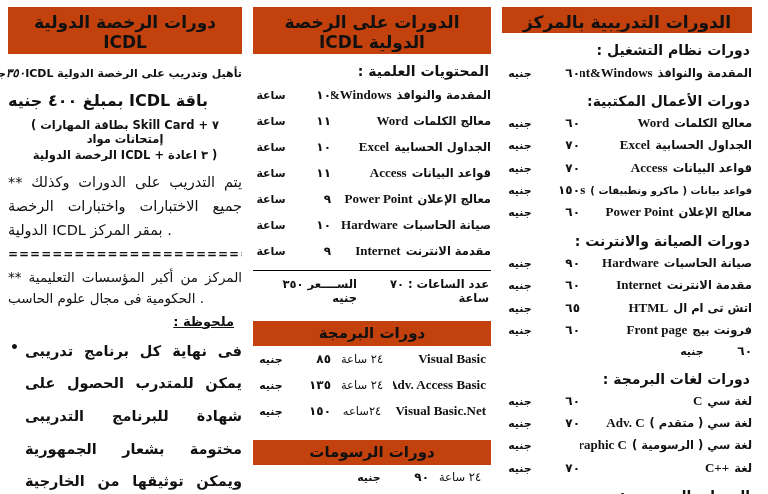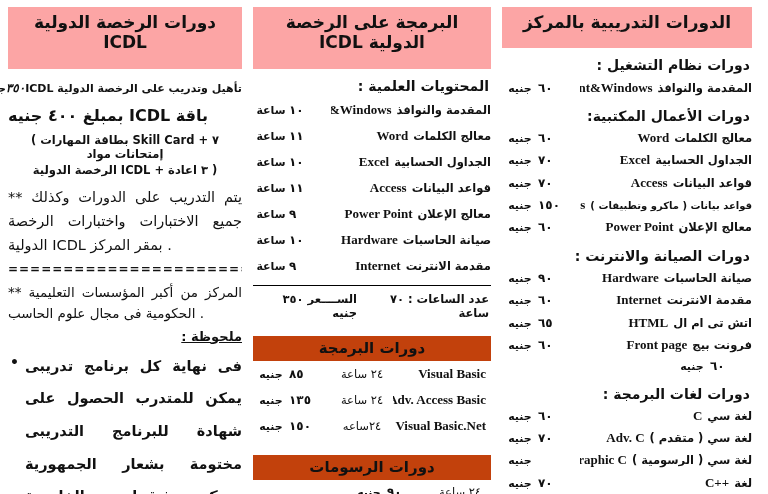--- a/index.html
+++ b/index.html
@@ -2,47 +2,47 @@
 <html lang="ar"><head>
 <meta charset="utf-8">
 <style>
   html,body{margin:0;padding:0;background:#ffffff;}
   body{width:768px;height:494px;overflow:hidden;font-family:"DejaVu Sans",sans-serif;color:#111;}
   .page{box-sizing:border-box;width:768px;height:494px;padding:7px 8px 6px 8px;display:grid;
         grid-template-columns:234px 238px 250px;column-gap:11px;}
   .panel{display:flex;flex-direction:column;min-width:0;}
 
   
-  .title-box{background:#fca5a5;text-align:center;font-weight:bold;font-size:16px;
-             padding:5px 2px 16px;direction:rtl;line-height:1.2;}
+  .title-box{background:#c2410c;text-align:center;font-weight:bold;font-size:16px;
+             padding:5px 2px 1px;direction:rtl;line-height:1.2;}
   .title-box.big{font-size:17px;}
   .sec-box{background:#c2410c;text-align:center;font-weight:bold;font-size:15px;
            padding:3px 2px 4px;direction:rtl;}
   .sec-head{direction:rtl;text-align:right;font-weight:bold;font-size:14px;margin:9px 2px 3px 0;}
   .row{display:flex;direction:rtl;align-items:baseline;margin:4.5px 0;font-size:12px;}
   .row .name{flex:1;white-space:nowrap;overflow:hidden;min-width:0;}
   .ar{font-weight:bold;font-size:11.5px;}
   .en{font-family:"Liberation Serif",serif;font-weight:bold;font-size:13px;margin-right:5px;}
-  .row .val{width:42px;text-align:left;font-weight:bold;font-size:12px;flex:none;}
+  .row .val{width:42px;text-align:right;font-weight:bold;font-size:12px;flex:none;}
   .row .unit{width:36px;text-align:center;font-weight:bold;font-size:11px;flex:none;}
   .row .hrs{width:62px;text-align:center;font-weight:normal;font-size:11.5px;flex:none;direction:ltr;}
 
   
   .intro-row{display:flex;direction:rtl;align-items:baseline;margin:12px 0 2px;}
   .intro-row .iname{flex:1;font-weight:bold;font-size:11px;white-space:nowrap;}
   .intro-row .ival{width:40px;text-align:center;font-weight:bold;font-size:12px;font-style:italic;}
   .intro-row .iunit{width:34px;text-align:center;font-weight:bold;font-size:11px;}
   .package{direction:rtl;text-align:left;font-weight:bold;font-size:16px;margin:9px 0 7px;}
   .paren{direction:ltr;text-align:center;font-weight:bold;font-size:11.5px;margin:1px 0;}
   .note-lg{direction:ltr;text-align:justify;font-size:14.5px;line-height:1.65;margin:8px 0 2px;}
   .eq-divider{font-weight:bold;font-size:12px;letter-spacing:1px;white-space:nowrap;
               overflow:hidden;margin:2px 0 2px;}
   .note-md{direction:ltr;text-align:justify;font-size:13.5px;line-height:1.6;margin:4px 0 2px;}
   .note-head{direction:rtl;text-align:right;font-weight:bold;font-size:13px;
-             text-decoration:underline;margin:2px 0 4px;}
+             text-decoration:underline;margin:2px 8px 4px;}
   .bullet-row{display:flex;direction:ltr;align-items:flex-start;margin:2px 0 0;}
   .bullet{font-size:14px;font-weight:bold;margin:4px 6px 0 2px;}
   .bullet-text{direction:ltr;text-align:justify;font-weight:bold;font-size:14.5px;
                line-height:2.25;margin:0;}
 
   
   .mid-summary{display:flex;direction:rtl;justify-content:space-between;border-top:1.3px solid #000;
                margin-top:6px;padding:6px 2px 0;font-weight:bold;font-size:11.5px;}
   .gap-lg{height:16px;flex:none;}
   .mid .row{margin:5px 0;}
@@ -74,21 +74,21 @@
 
     <div class="note-head">ملحوظة :</div>
     <div class="bullet-row">
       <span class="bullet">•</span>
       <p class="bullet-text">فى نهاية كل برنامج تدريبى يمكن للمتدرب الحصول على شهادة للبرنامج التدريبى مختومة بشعار الجمهورية ويمكن توثيقها من الخارجية بعد سداد الرسوم المقررة .</p>
     </div>
 
   </section>
 
   <section class="panel mid">
-    <div class="title-box big">البرمجة على الرخصة الدولية ICDL</div>
+    <div class="title-box big">الدورات على الرخصة الدولية ICDL</div>
     <div class="sec-head">المحتويات العلمية :</div>
 
     <div class="row">
       <span class="name"><span class="ar">المقدمة والنوافذ</span><span class="en" dir="ltr">Int&amp;Windows</span></span>
       <span class="val">١٠</span>
       <span class="unit">ساعة</span>
     </div>
     <div class="row">
       <span class="name"><span class="ar">معالج الكلمات</span><span class="en" dir="ltr">Word</span></span>
       <span class="val">١١</span>

